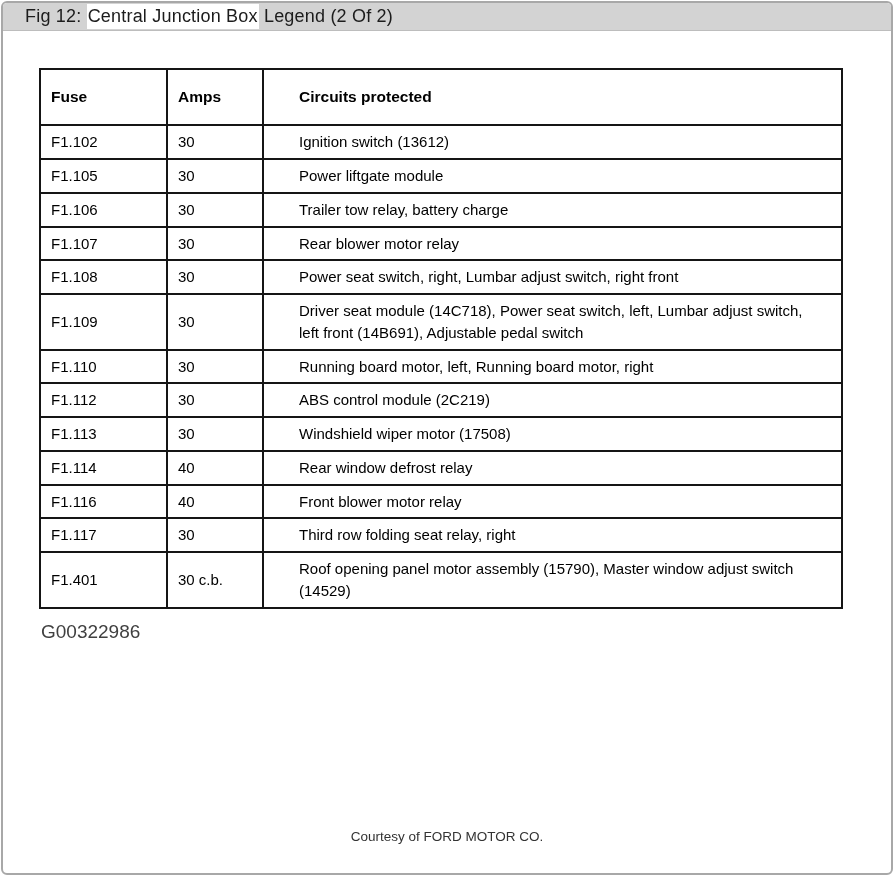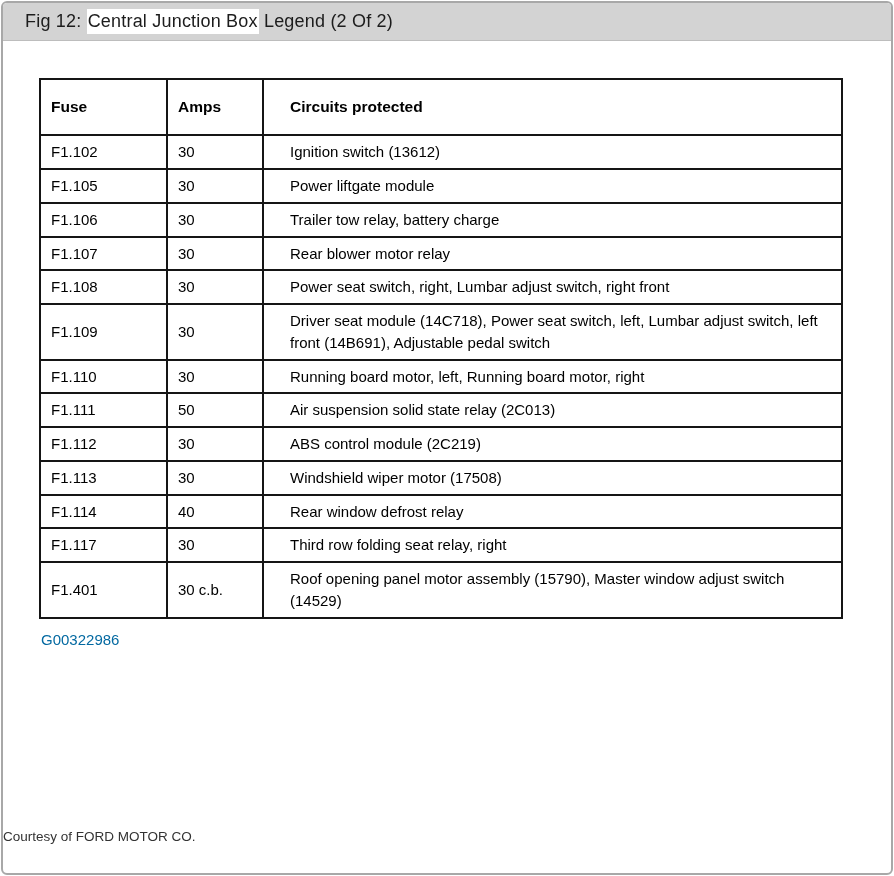--- a/index.html
+++ b/index.html
@@ -14,21 +14,21 @@
   .frame {
     position: absolute;
     inset: 1px;
     border: 2px solid #a8a8a8;
     border-radius: 6px;
     background: #ffffff;
     overflow: hidden;
   }
   .title-bar {
     width: 100%;
-    height: 38px;
+    height: 28px;
     background: #d3d3d3;
     border-bottom: 1px solid #bdbdbd;
     display: flex;
     align-items: center;
     padding: 0 12px 0 22px;
     font-size: 18px;
     color: #1c1c1c;
     letter-spacing: 0.2px;
   }
   .title-bar mark {
@@ -57,35 +57,35 @@
     font-size: 15.5px;
     padding: 16px 10px 16px 10px;
   }
   .fuse-table td {
     padding: 5px 10px;
   }
   .col-fuse { width: 127px; }
   .col-amps { width: 96px; }
   .col-circuits { width: 579px; }
   .fuse-table th.circuits, .fuse-table td.circuits {
-    padding-left: 26px;
+    padding-left: 35px;
     padding-right: 18px;
     margin-top: 7px;
   }
   .figure-id {
     margin: 12px 0 0 38px;
-    font-size: 15px;
-    color: #0369a1;
+    font-size: 19px;
+    color: #404040;
   }
   .courtesy {
     position: absolute;
     left: 0;
     right: 0;
     top: 826px;
-    text-align: left;
+    text-align: center;
     font-size: 13.5px;
     color: #333333;
   }
 </style>
 </head>
 <body>
 
 <div class="frame">
 
   <div class="title-bar">
@@ -132,38 +132,38 @@
           <td class="col-fuse">F1.109</td>
           <td class="col-amps">30</td>
           <td class="col-circuits circuits">Driver seat module (14C718), Power seat switch, left, Lumbar adjust switch, left front (14B691), Adjustable pedal switch</td>
         </tr>
         <tr>
           <td class="col-fuse">F1.110</td>
           <td class="col-amps">30</td>
           <td class="col-circuits circuits">Running board motor, left, Running board motor, right</td>
         </tr>
         <tr>
-          <td class="col-fuse">F1.111</td>
-          <td class="col-amps">50</td>
-          <td class="col-circuits circuits">Air suspension solid state relay (2C013)</td>
-        </tr>
-        <tr>
           <td class="col-fuse">F1.112</td>
           <td class="col-amps">30</td>
           <td class="col-circuits circuits">ABS control module (2C219)</td>
         </tr>
         <tr>
           <td class="col-fuse">F1.113</td>
           <td class="col-amps">30</td>
           <td class="col-circuits circuits">Windshield wiper motor (17508)</td>
         </tr>
         <tr>
           <td class="col-fuse">F1.114</td>
           <td class="col-amps">40</td>
           <td class="col-circuits circuits">Rear window defrost relay</td>
+        </tr>
+        <tr>
+          <td class="col-fuse">F1.116</td>
+          <td class="col-amps">40</td>
+          <td class="col-circuits circuits">Front blower motor relay</td>
         </tr>
         <tr>
           <td class="col-fuse">F1.117</td>
           <td class="col-amps">30</td>
           <td class="col-circuits circuits">Third row folding seat relay, right</td>
         </tr>
         <tr>
           <td class="col-fuse">F1.401</td>
           <td class="col-amps">30 c.b.</td>
           <td class="col-circuits circuits">Roof opening panel motor assembly (15790), Master window adjust switch (14529)</td>

